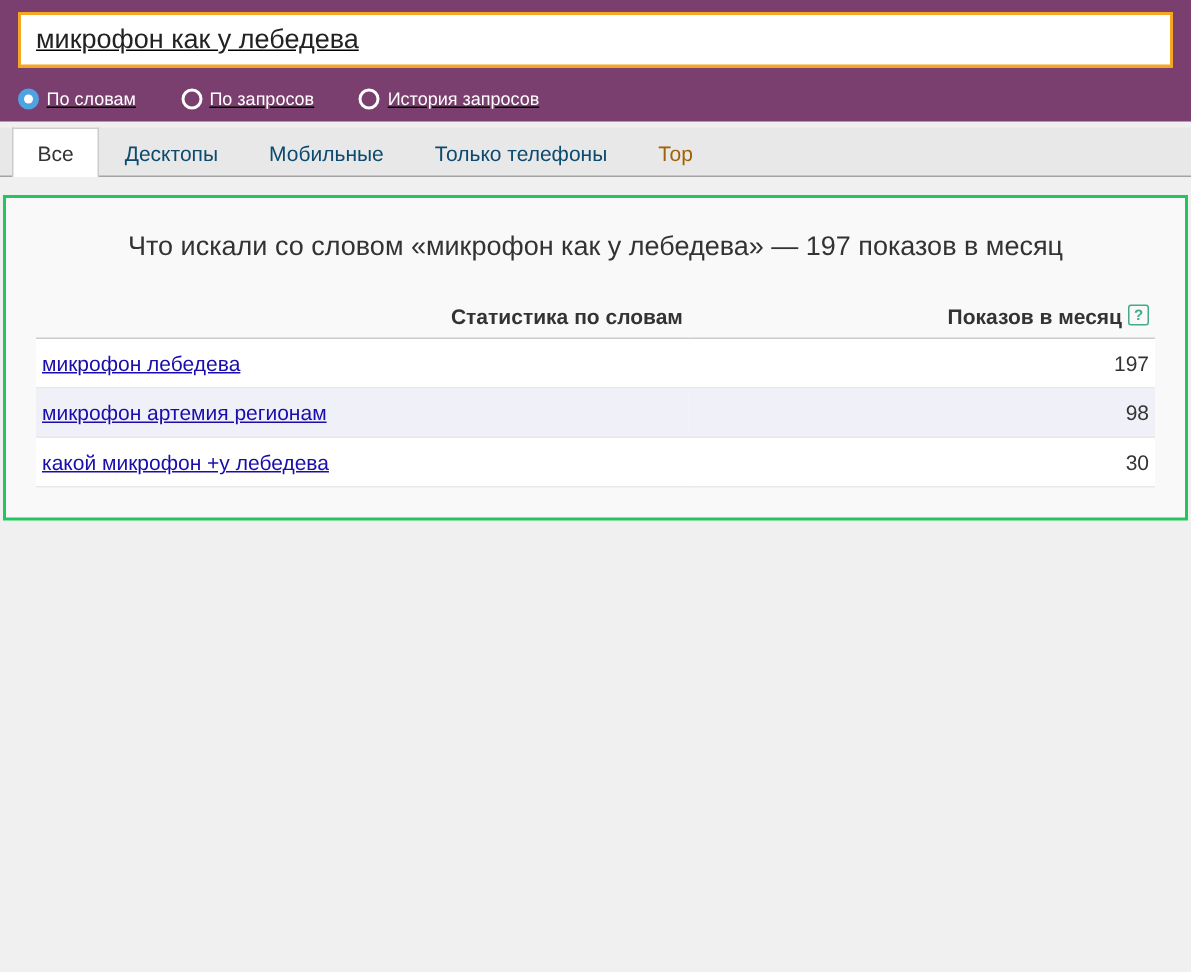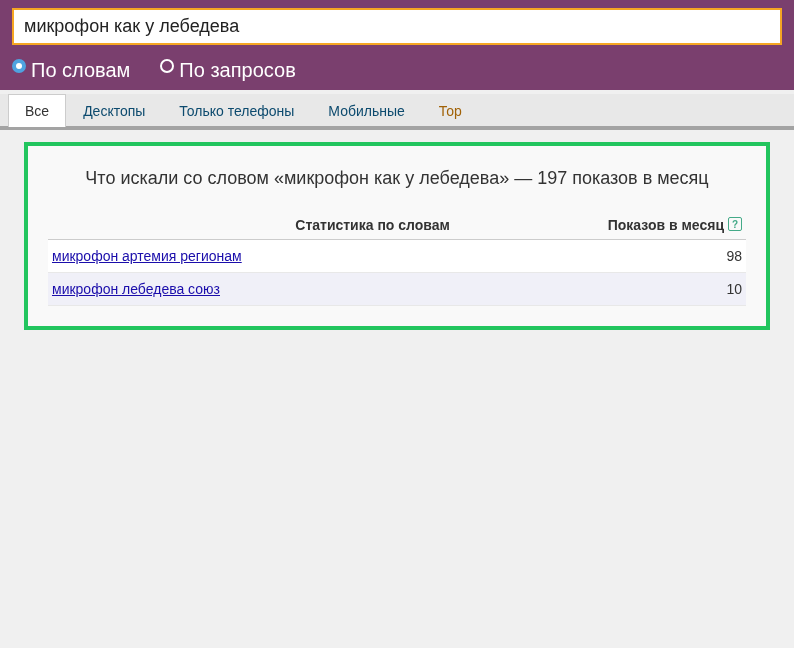--- a/index.html
+++ b/index.html
@@ -6,20 +6,21 @@
     body {
       font-family: Arial, sans-serif;
       background: #f0f0f0;
       width: 794px;
       min-height: 648px;
     }
 
     .top-bar {
       background: #7a3f6e;
       padding: 8px 12px 0 12px;
+      text-decoration: underline;
     }
 
     .search-row {
       display: flex;
       align-items: center;
       margin-bottom: 8px;
     }
 
     .search-input {
       width: 100%;
@@ -33,23 +34,24 @@
 
     .radio-row {
       display: flex;
       gap: 30px;
       padding: 6px 0 8px 0;
       align-items: center;
     }
 
     .radio-item {
       display: flex;
+      align-items: center;
       gap: 5px;
       color: #fff;
-      font-size: 20px;
+      font-size: 12px;
       cursor: pointer;
     }
 
     .radio-circle {
       width: 14px;
       height: 14px;
       border-radius: 50%;
       border: 2px solid #fff;
       background: transparent;
       display: inline-flex;
@@ -66,21 +68,21 @@
     .radio-circle.selected::after {
       content: '';
       width: 6px;
       height: 6px;
       border-radius: 50%;
       background: #fff;
     }
 
     .tabs-bar {
       background: #e8e8e8;
-      border-bottom: 4px solid #a3a3a3;
+      border-bottom: 1px solid #a3a3a3;
       display: flex;
       align-items: stretch;
       padding: 0 8px;
       margin-top: 4px;
     }
 
     .tab {
       padding: 8px 16px;
       font-size: 14px;
       color: #0c4a6e;
@@ -98,22 +100,22 @@
       border-bottom-color: #fff;
       color: #333;
     }
 
     .tab-tor {
       color: #a16207;
     }
 
     .main-content {
       background: #f9f9f9;
-      margin: 12px 24px;
-      border: 4px solid #22c55e;
+      margin: 12px 2px;
+      border: 2px solid #22c55e;
       padding: 20px;
     }
 
     .main-title {
       text-align: center;
       font-size: 18px;
       color: #333;
       margin-bottom: 20px;
       line-height: 1.4;
     }
@@ -197,50 +199,58 @@
     <label class="radio-item">
       <span class="radio-circle selected">
         <span></span>
       </span>
       <span>По словам</span>
     </label>
     <label class="radio-item">
       <span class="radio-circle"></span>
       <span>По запросов</span>
     </label>
+    <label class="radio-item">
+      <span class="radio-circle"></span>
+      <span>История запросов</span>
+    </label>
   </div>
 </div>
 
 <div class="tabs-bar">
   <div class="tab active">Все</div>
   <div class="tab">Десктопы</div>
+  <div class="tab">Мобильные</div>
   <div class="tab">Только телефоны</div>
-  <div class="tab">Мобильные</div>
   <div class="tab tab-tor">Тор</div>
 </div>
 
 <div class="main-content">
   <div class="main-title">Что искали со словом «микрофон как у лебедева» — 197 показов в месяц</div>
 
   <table class="stats-table">
     <thead>
       <tr>
         <th>Статистика по словам</th>
         <th class="right">
           <div class="col-header-right">
             <span>Показов в месяц</span>
             <span class="help-icon">?</span>
           </div>
         </th>
       </tr>
     </thead>
     <tbody id="table-body">
+    <tr>
+          <td><a class="keyword-link">микрофон лебедева</a></td>
+          <td class="count">197</td>
+        </tr>
         <tr>
           <td><a class="keyword-link">микрофон артемия регионам</a></td>
           <td class="count">98</td>
         </tr>
         <tr>
-          <td><a class="keyword-link">микрофон лебедева союз</a></td>
-          <td class="count">10</td>
+          <td><a class="keyword-link">какой микрофон +у лебедева</a></td>
+          <td class="count">30</td>
         </tr>
       </tbody>
   </table>
 </div>
 
 </body></html>

